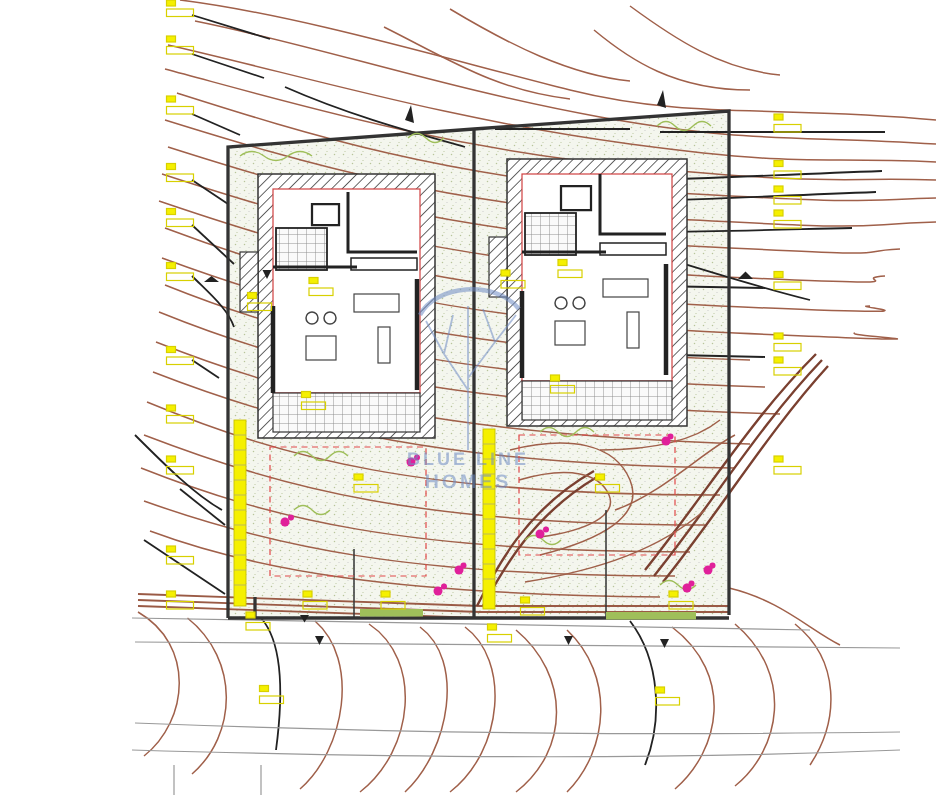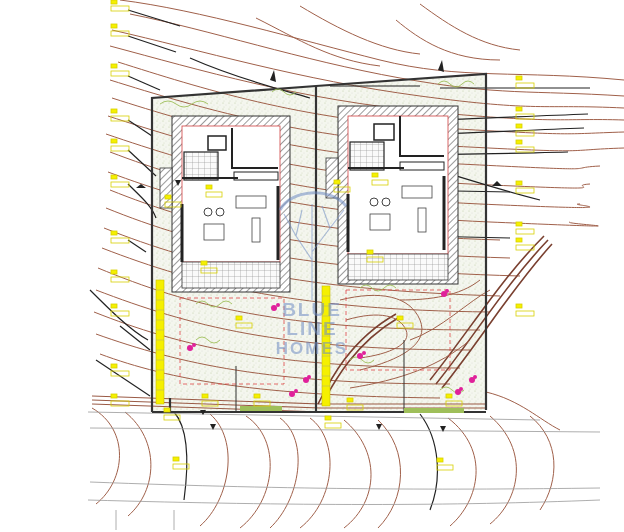--- a/index.html
+++ b/index.html
@@ -1,20 +1,20 @@
 <!DOCTYPE html>
 <html><head>
 <meta charset="utf-8">
 <style>
   html, body { margin:0; padding:0; background:#ffffff; }
   body { width:624px; height:532px; overflow:hidden; position:relative; font-family:"DejaVu Sans", sans-serif; }
   #plan { position:absolute; left:0; top:0; width:624px; height:532px; }
   .watermark { position:absolute; left:262px; top:300px; width:100px; text-align:center; color:#6f8cc4; opacity:0.55; font-family:"Liberation Sans", sans-serif; font-weight:bold; line-height:1; pointer-events:none; }
-  .wm-line1 { font-size:19px; letter-spacing:2px; }
-  .wm-line2 { font-size:17px; letter-spacing:2px; margin-top:2px; }
+  .wm-line1 { font-size:12px; letter-spacing:2px; }
+  .wm-line2 { font-size:13px; letter-spacing:2px; margin-top:2px; }
 </style>
 </head>
 <body>
 
 <svg id="plan" viewBox="0 0 624 532" xmlns="http://www.w3.org/2000/svg">
   <defs>
     <pattern id="hatch" width="5" height="5" patternUnits="userSpaceOnUse" patternTransform="rotate(45)">
       <rect width="5" height="5" fill="#ffffff"></rect>
       <line x1="0" y1="0" x2="0" y2="5" stroke="#555" stroke-width="1.2"></line>
     </pattern>

